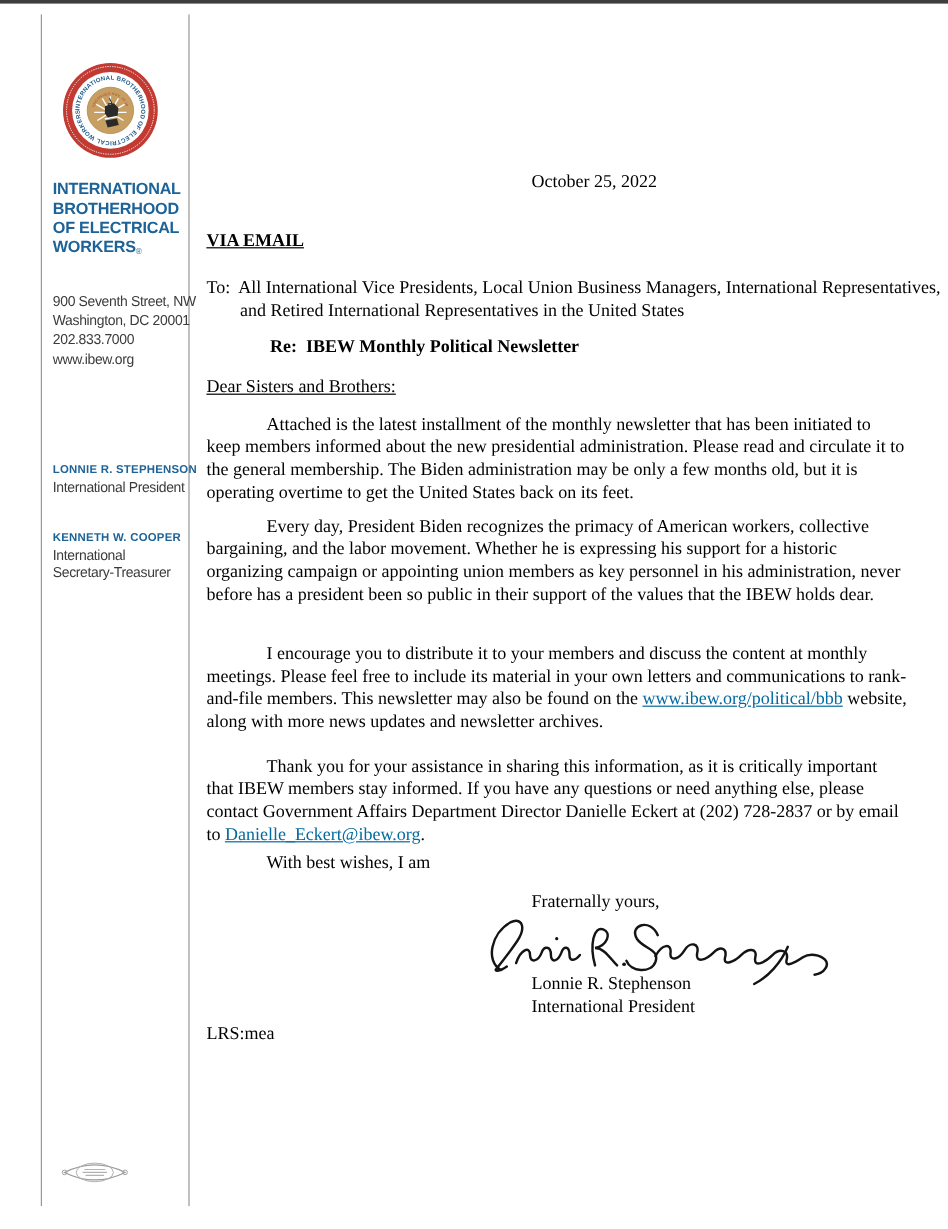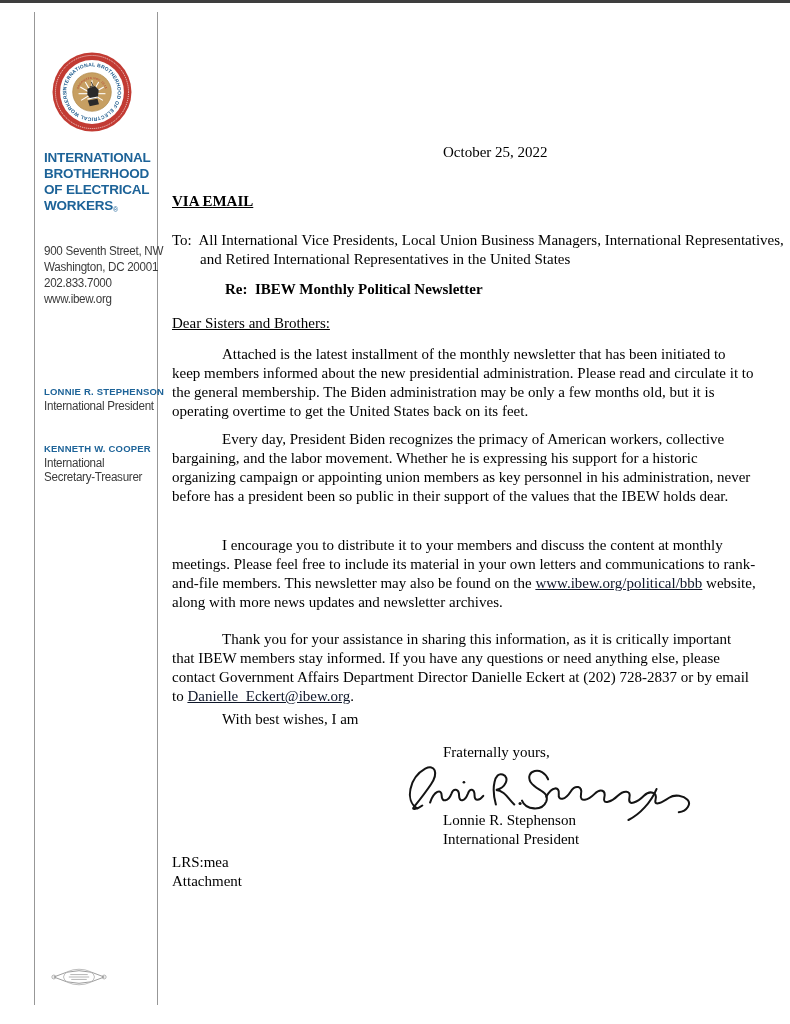--- a/index.html
+++ b/index.html
@@ -38,21 +38,21 @@
   .para{text-indent:50px;}
   .p1{top:345px}.p2{top:430px}.p3{top:536px}.p4{top:630px}
   .wishes{top:710px;padding-left:50px;}
   .closing{top:743px;padding-left:271px;}
   .signature{position:absolute;left:230px;top:756px;width:300px;height:68px;}
   .signed-name{top:811px;padding-left:271px;}
   .signed-title{top:830px;padding-left:271px;}
   .footer{top:853px;}
   .footer .fline{height:19px;}
   .footer .fline.indent{padding-left:56px;}
-  a.link{color:#0f172a;cursor:pointer;}
+  a.link{color:#0369a1;cursor:pointer;}
 </style>
 </head>
 <body>
 
 <div class="top-edge"></div>
 <div class="vline left"></div>
 <div class="vline right"></div>
 
 <div class="sidebar">
 
@@ -165,16 +165,15 @@
       <circle cx="64" cy="27" r="1.4"></circle>
       <circle cx="122" cy="49" r="1.6"></circle>
     </g>
   </svg>
 
   <div class="blk signed-name">Lonnie R. Stephenson</div>
   <div class="blk signed-title">International President</div>
 
   <div class="blk footer">
     <div class="fline">LRS:mea</div>
-    <div class="fline">Attachment</div>
   </div>
 
 </div>
 
 </body></html>

